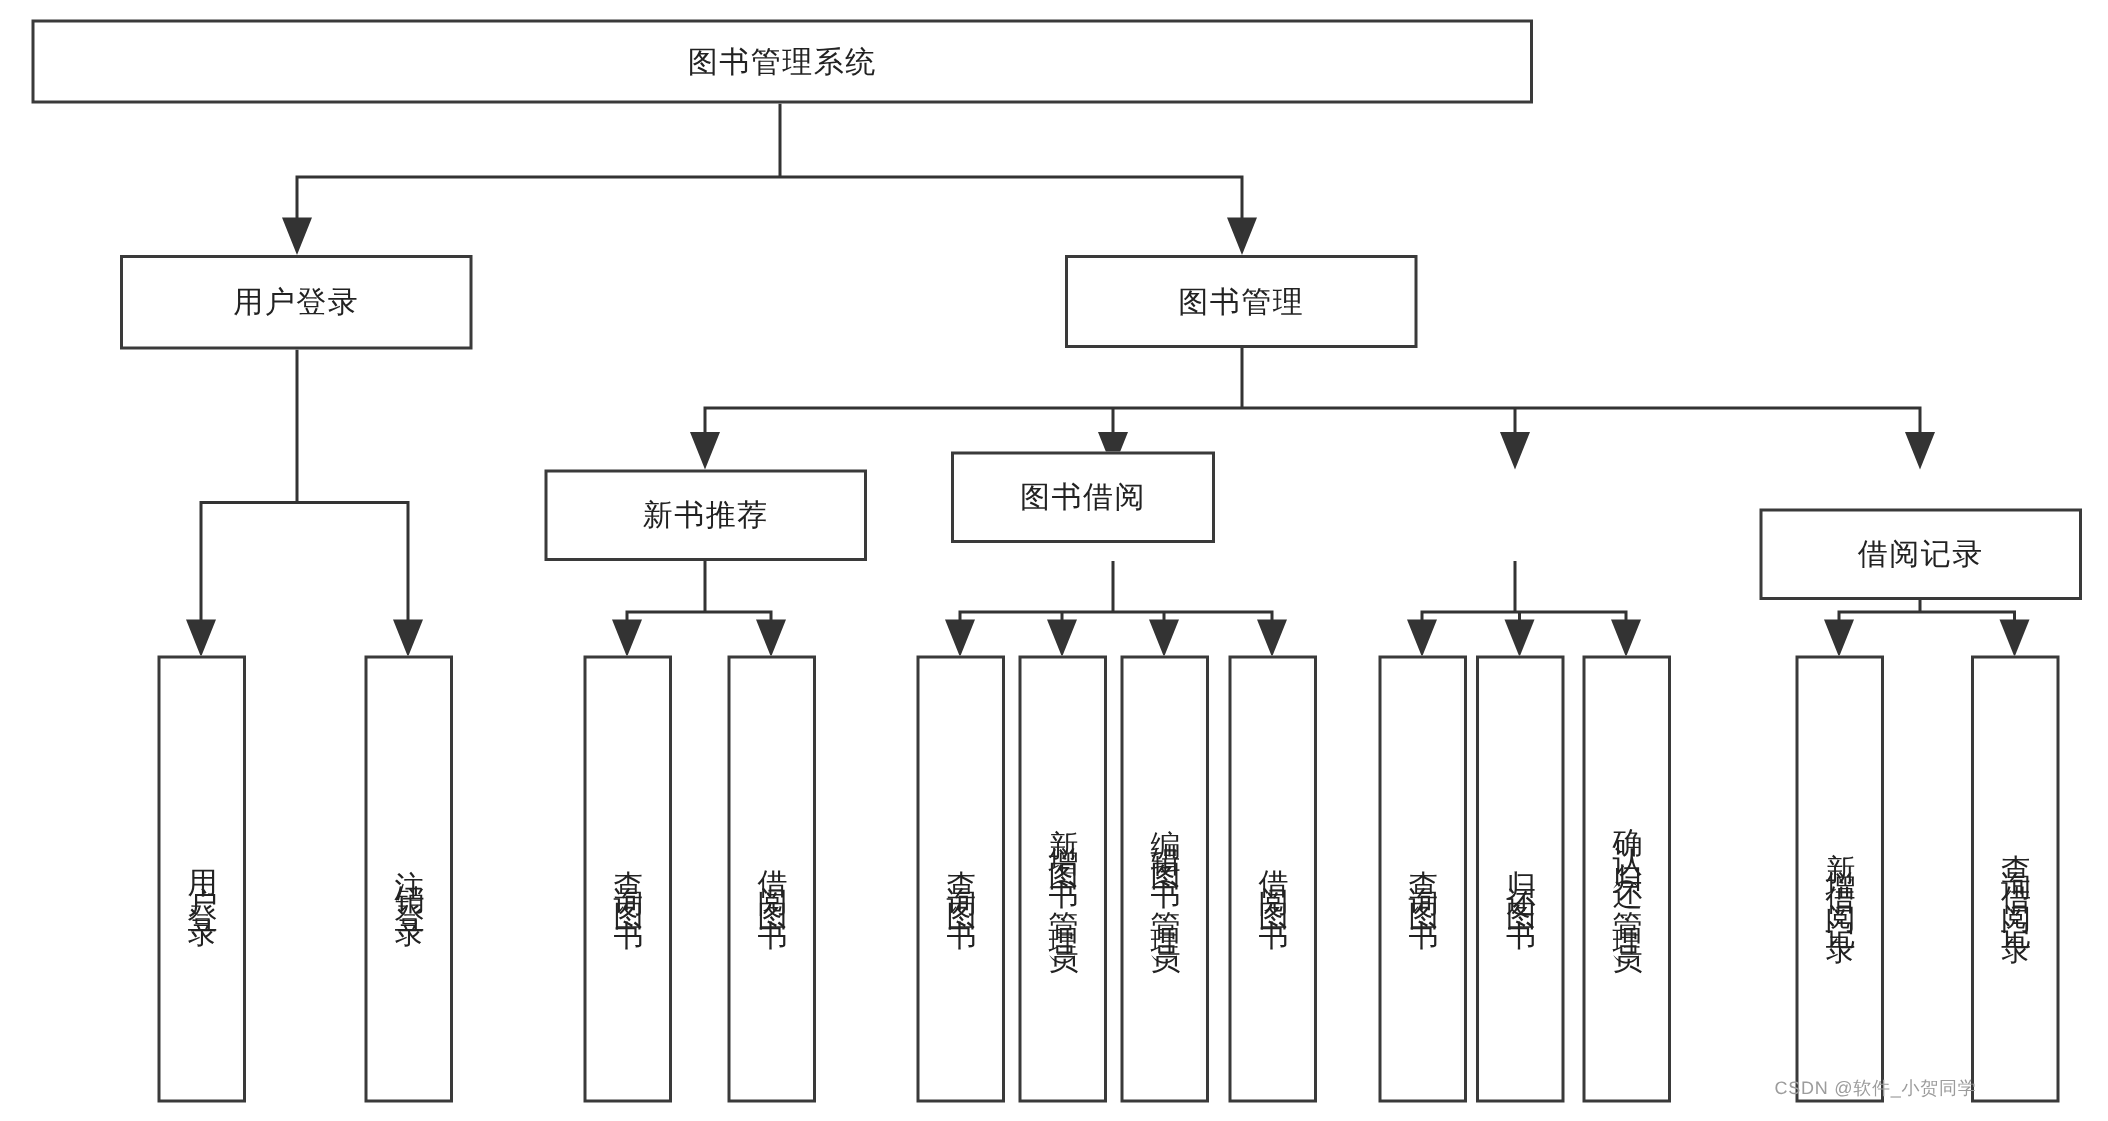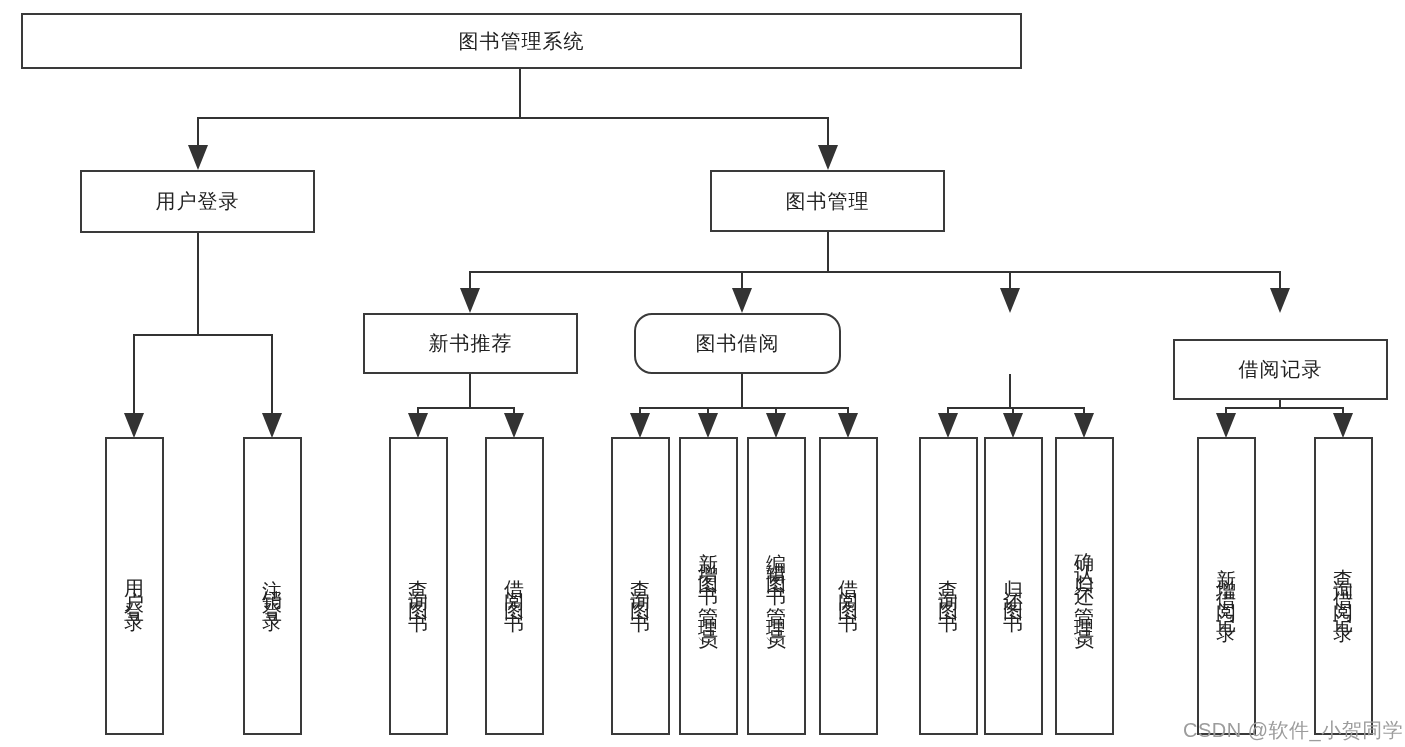--- a/index.html
+++ b/index.html
@@ -45,21 +45,21 @@
     writing-mode: vertical-rl;
     text-orientation: mixed;
     letter-spacing: 11px;
     line-height: 1;
     white-space: nowrap;
   }
   #watermark {
     position: absolute;
     left: 1183px;
     top: 717px;
-    font-size: 20px;
+    font-size: 12px;
     color: #9c9c9c;
     white-space: nowrap;
     z-index: 3;
     letter-spacing: 0.5px;
   }
 </style>
 </head>
 <body>
 
 <div id="canvas">
@@ -121,21 +121,21 @@
       <polygon points="1333,413 1353,413 1343,438"></polygon>
     </g>
   </svg>
 
   <div class="node h" style="left:21px; top:13px; width:1001px; height:56px;">图书管理系统</div>
 
   <div class="node h" style="left:80px; top:170px; width:235px; height:63px;">用户登录</div>
   <div class="node h" style="left:363px; top:313px; width:215px; height:61px;">新书推荐</div>
 
   <div class="node h" style="left:710px; top:170px; width:235px; height:62px;">图书管理</div>
-  <div class="node h" style="left:634px; top:313px; width:207px; height:61px;border-radius:18px;">图书借阅</div>
+  <div class="node h" style="left:634px; top:301px; width:176px; height:61px;">图书借阅</div>
   <div class="node h" style="left:1173px; top:313px; width:215px; height:61px;margin-top:26px;">借阅记录</div>
 
   <div class="node leaf" style="left:105px; top:437px; width:59px; height:298px;">
     <span class="vtext">用户登录</span>
   </div>
   <div class="node leaf" style="left:243px; top:437px; width:59px; height:298px;">
     <span class="vtext">注销登录</span>
   </div>
   <div class="node leaf" style="left:389px; top:437px; width:59px; height:298px;">
     <span class="vtext">查询图书</span>

